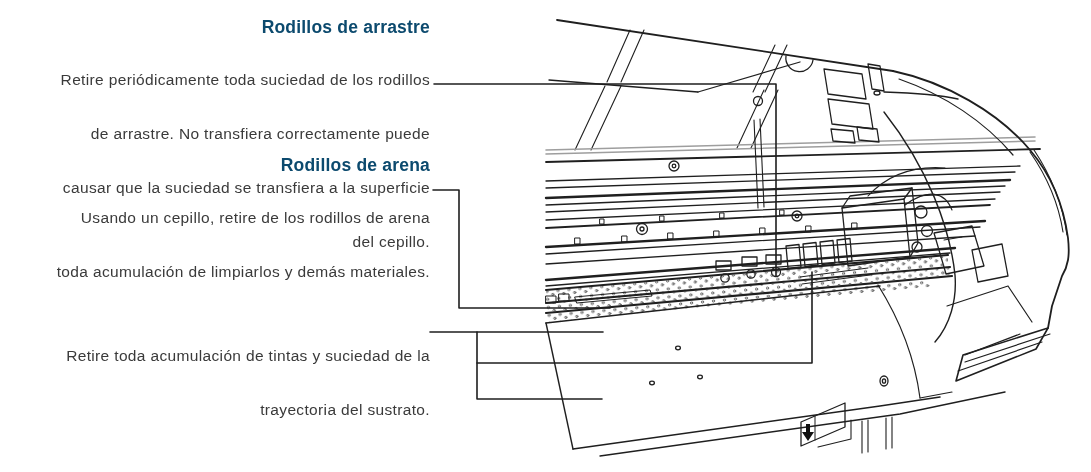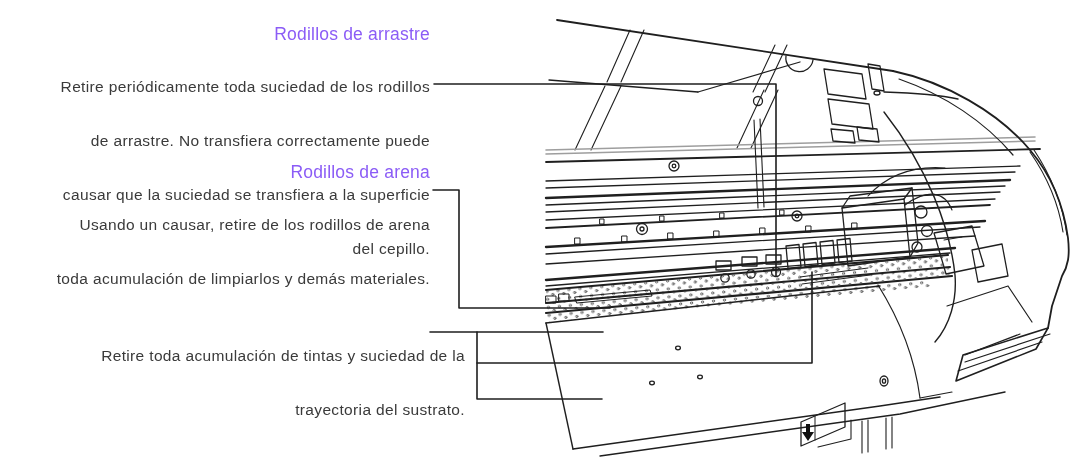--- a/index.html
+++ b/index.html
@@ -1,21 +1,21 @@
 <!DOCTYPE html>
 <html><head>
 <meta charset="utf-8">
 <style>
   html,body{margin:0;padding:0;background:#ffffff;}
   .stage{position:relative;width:1091px;height:472px;background:#fff;
          font-family:"Liberation Sans",sans-serif;overflow:hidden;}
   .art{position:absolute;left:0;top:0;}
   .callout{position:absolute;left:0;width:430px;text-align:right;color:#3a3a3a;}
-  .callout h3{margin:15px 0 4px 0;font-size:17.5px;line-height:20px;color:#8b5cf6;
-              letter-spacing:.2px;font-weight:normal;}
+  .callout h3{margin:8px 0 4px 0;font-size:17.5px;line-height:20px;color:#0c4a6e;
+              letter-spacing:.2px;font-weight:bold;}
   .callout .line{font-size:15.5px;line-height:22px;letter-spacing:.35px;margin-top:32px;}
   svg *{vector-effect:non-scaling-stroke;}
 </style>
 </head>
 <body>
 
 <div class="stage">
 
   <svg class="art" width="1091" height="472" viewBox="0 0 1091 472" fill="none" stroke="#1f1f1f" stroke-width="1.3" stroke-linecap="round" stroke-linejoin="round">
 
@@ -188,22 +188,22 @@
   <div class="callout" style="top:9px;">
     <h3>Rodillos de arrastre</h3>
     <div class="line">Retire periódicamente toda suciedad de los rodillos</div>
     <div class="line">de arrastre. No transfiera correctamente puede</div>
     <div class="line">causar que la suciedad se transfiera a la superficie</div>
     <div class="line">del cepillo.</div>
   </div>
 
   <div class="callout" style="top:147px;">
     <h3>Rodillos de arena</h3>
-    <div class="line">Usando un causar, retire de los rodillos de arena</div>
+    <div class="line">Usando un cepillo, retire de los rodillos de arena</div>
     <div class="line">toda acumulación de limpiarlos y demás materiales.</div>
   </div>
 
-  <div class="callout" style="top:313px;padding-left:35px;">
+  <div class="callout" style="top:313px;">
     <div class="line">Retire toda acumulación de tintas y suciedad de la</div>
     <div class="line">trayectoria del sustrato.</div>
   </div>
 
 </div>
 
 </body></html>

